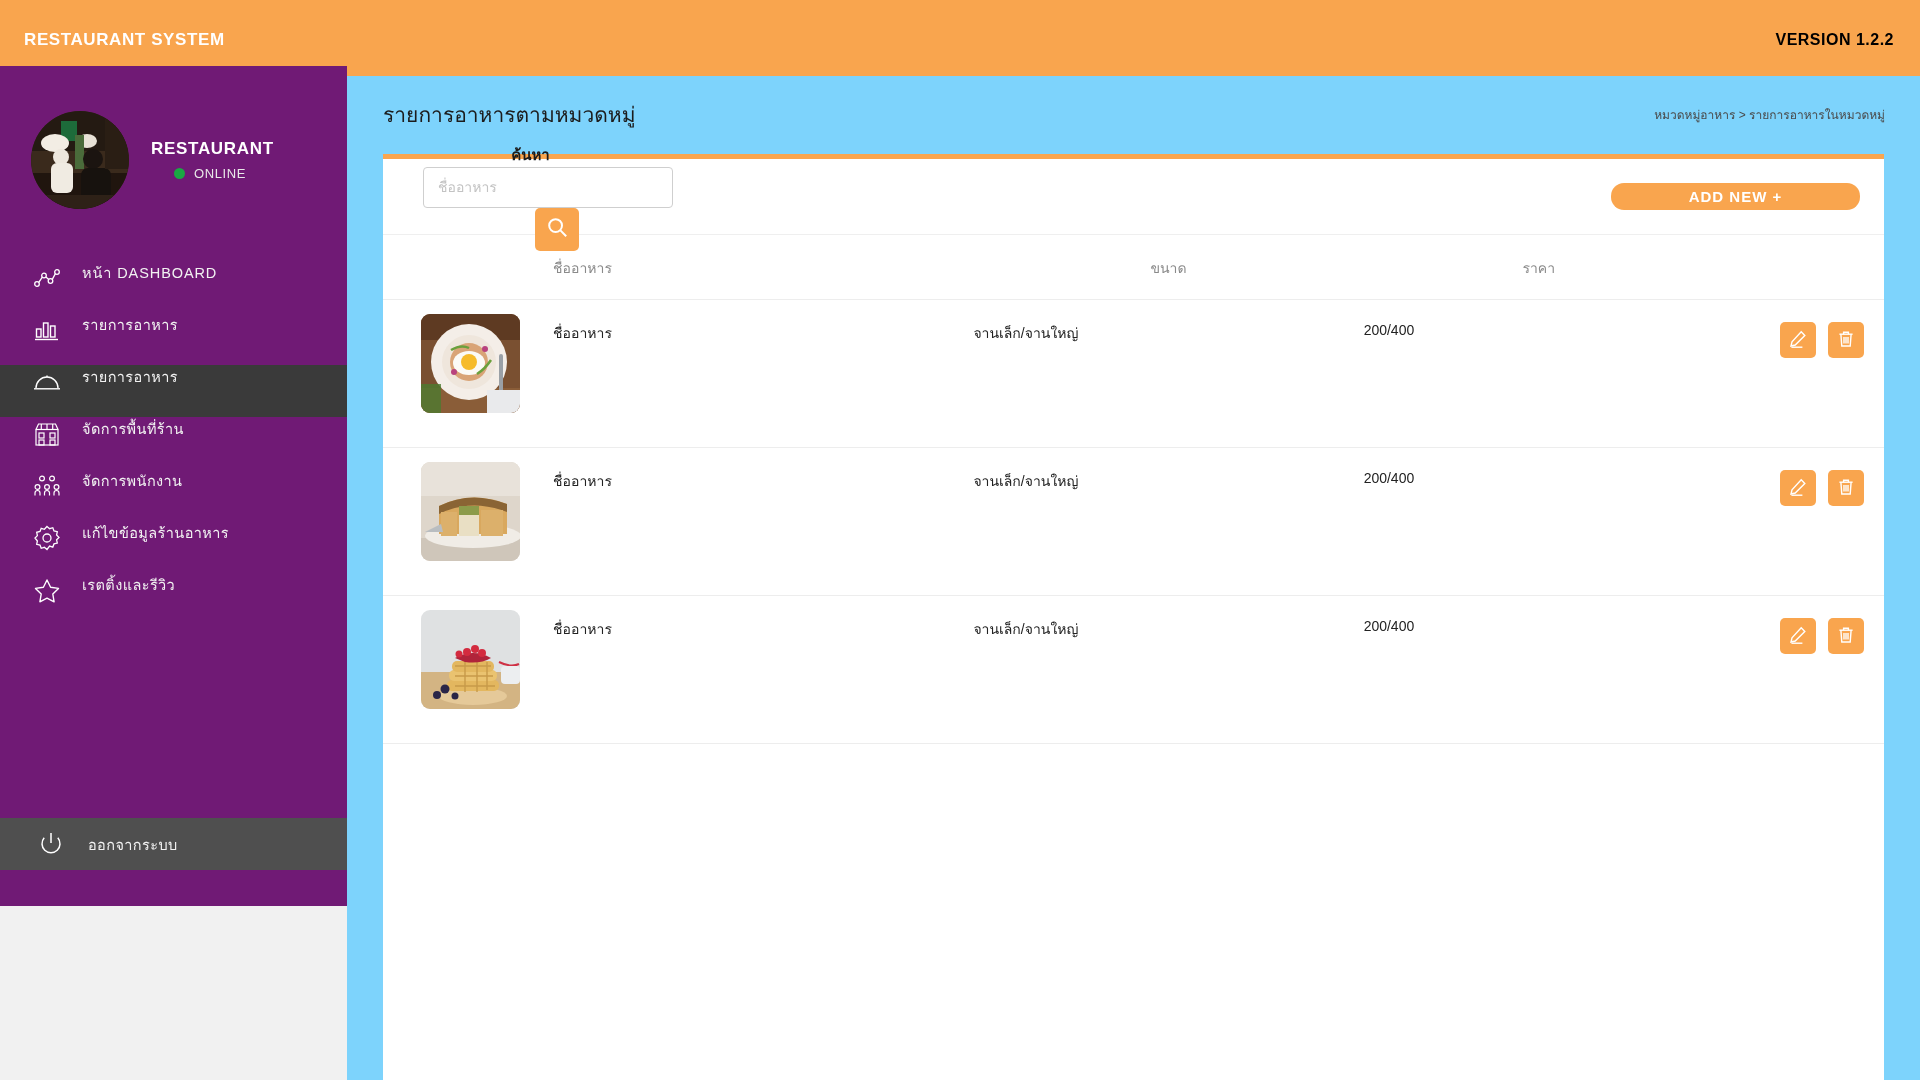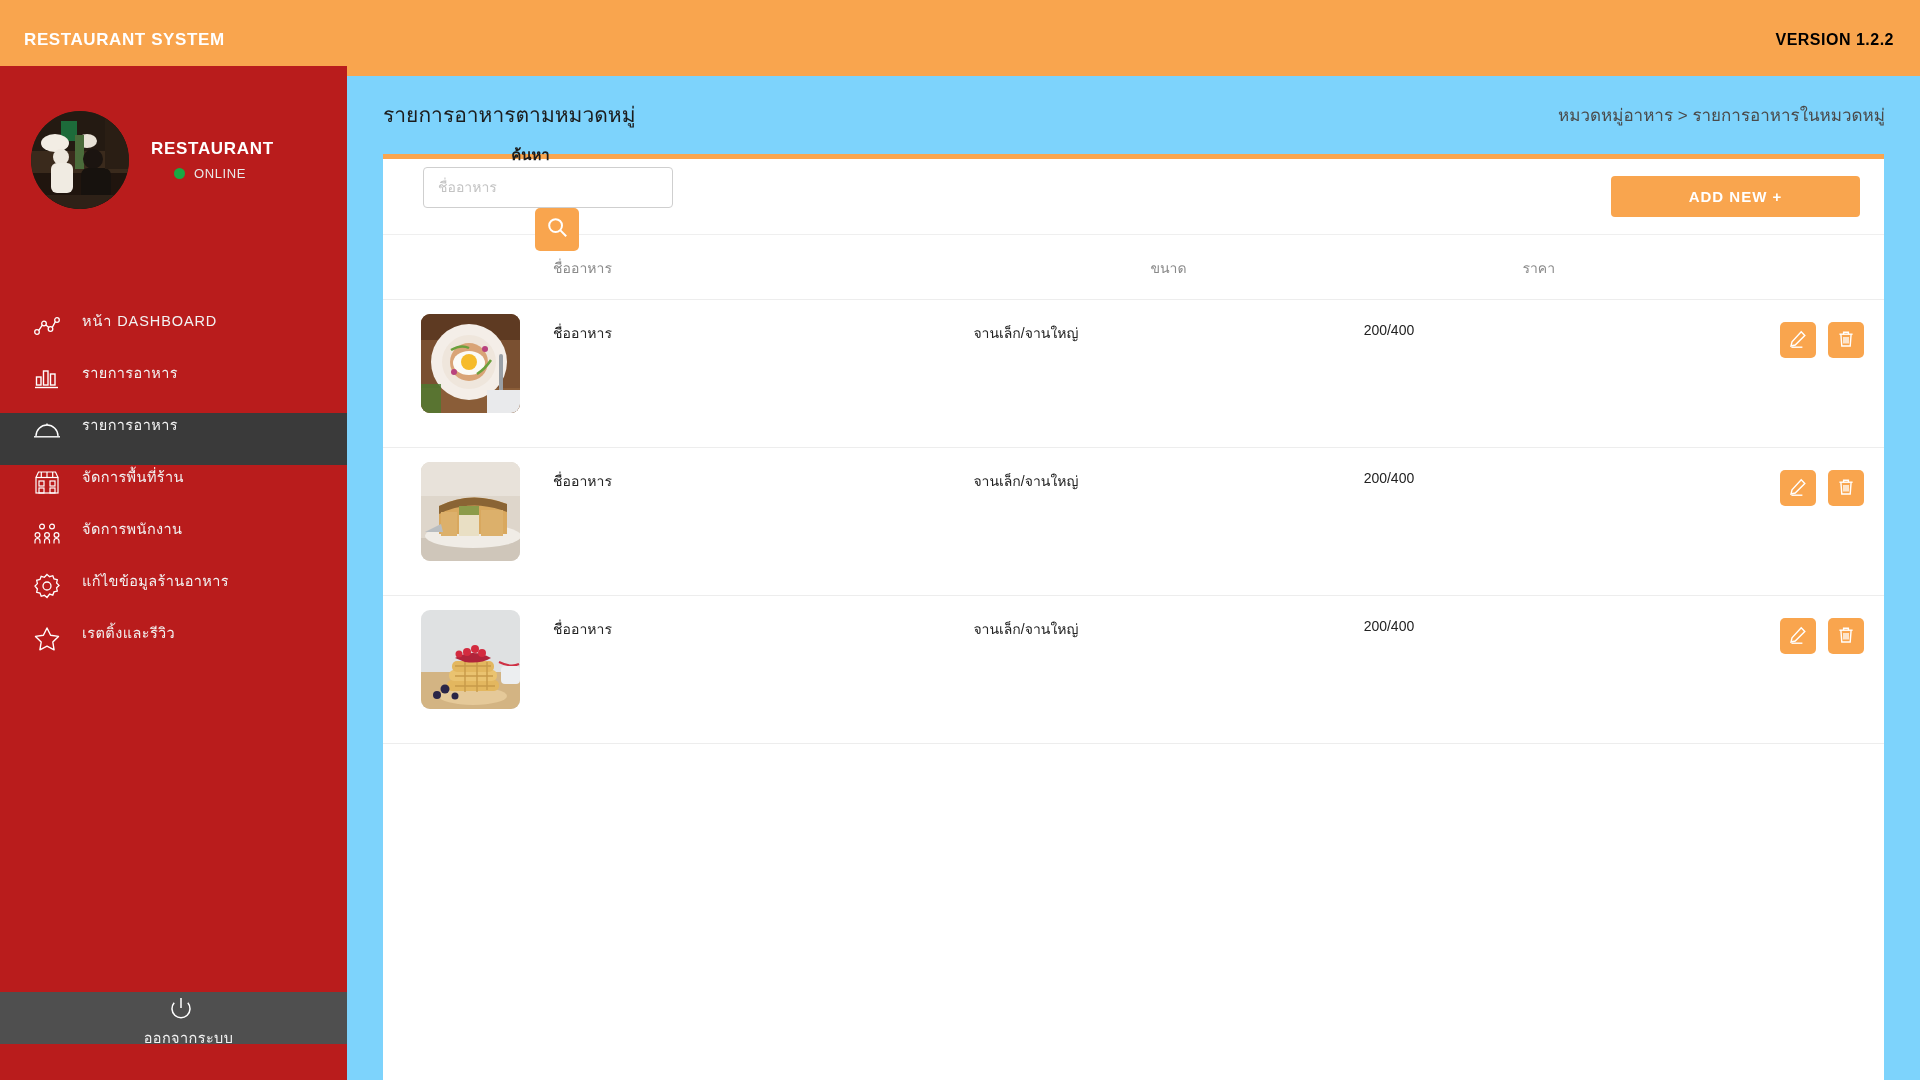--- a/index.html
+++ b/index.html
@@ -25,23 +25,23 @@
     letter-spacing: 0.6px;
   }
   .topbar-version {
     color: #000000; font-size: 16px; font-weight: bold;
     letter-spacing: 0.5px;
   }
 
   
   .sidebar {
     position: absolute; top: 66px; left: 0;
-    width: 347px; height: 1014px;
-    background: #b91c1c;
-    display: flex; flex-direction: column; gap: 48px;
+    width: 347px; height: 840px;
+    background: #701a75;
+    display: flex; flex-direction: column;
   }
   .profile {
     height: 187px;
     display: flex; align-items: center;
     padding-left: 31px;
   }
   .avatar {
     width: 98px; height: 98px; border-radius: 50%;
     overflow: hidden; flex: none;
     background: #2b2018;
@@ -86,38 +86,37 @@
   }
   .menu-item.dash .menu-label { letter-spacing: 0.9px; }
 
   .logout {
     height: 52px;
     display: flex; align-items: center;
     padding-left: 30px;
     background: #4f4f4f;
     margin-bottom: 36px;
     cursor: pointer;
-    flex-direction: column;
   }
   .logout .menu-icon { margin-right: 20px; margin-left: 4px; }
 
   
   .main {
     position: absolute; top: 76px; left: 347px;
     width: 1573px; height: 1014px;
     background: #7dd3fc;
   }
   .page-head {
     height: 76px;
     display: flex; align-items: center;
     justify-content: space-between;
     padding: 0 35px 0 36px;
   }
   .page-title { font-size: 21px; color: #1c1c1c; }
-  .breadcrumb { font-size: 17px; color: #4a4a4a; }
+  .breadcrumb { font-size: 12px; color: #4a4a4a; }
 
   .card {
     position: absolute; top: 78px; left: 36px;
     width: 1501px; height: 970px;
     background: #ffffff;
     border-top: 5px solid #f9a54e;
   }
 
   .toolbar {
     height: 76px;
@@ -139,22 +138,22 @@
     color: #333; outline: none;
   }
   .search-input::placeholder { color: #c3c3c3; }
   .search-btn {
     width: 44px; height: 43px; margin-left: 18px;
     background: #f9a54e; border: none; border-radius: 5px;
     display: flex; align-items: center; justify-content: center;
     cursor: pointer;
   }
   .add-btn {
-    width: 249px; height: 41px;
-    background: #f9a54e; border: none; border-radius: 4px;
+    width: 249px; height: 27px;
+    background: #f9a54e; border: none; border-radius: 13px;
     color: #ffffff; font-size: 15px; font-weight: bold;
     letter-spacing: 1px; cursor: pointer;
     font-family: "Liberation Sans", sans-serif;
   }
 
   
   table { width: 100%; border-collapse: collapse; }
   thead th {
     font-size: 14px; color: #8a8a8a; font-weight: normal;
     padding: 22px 0 20px 0;

